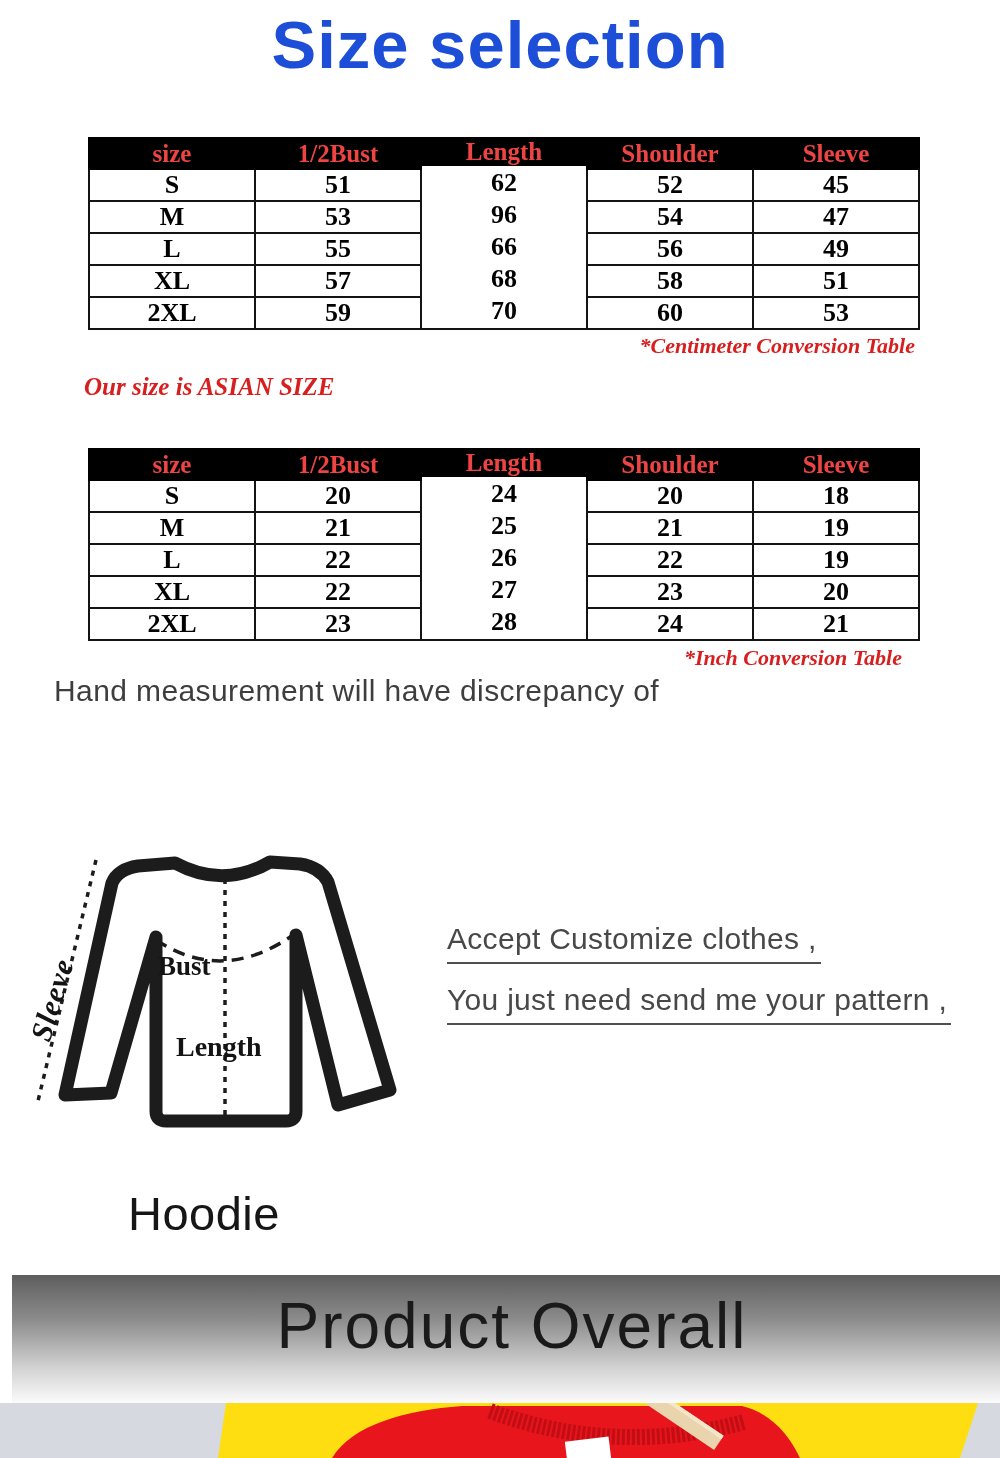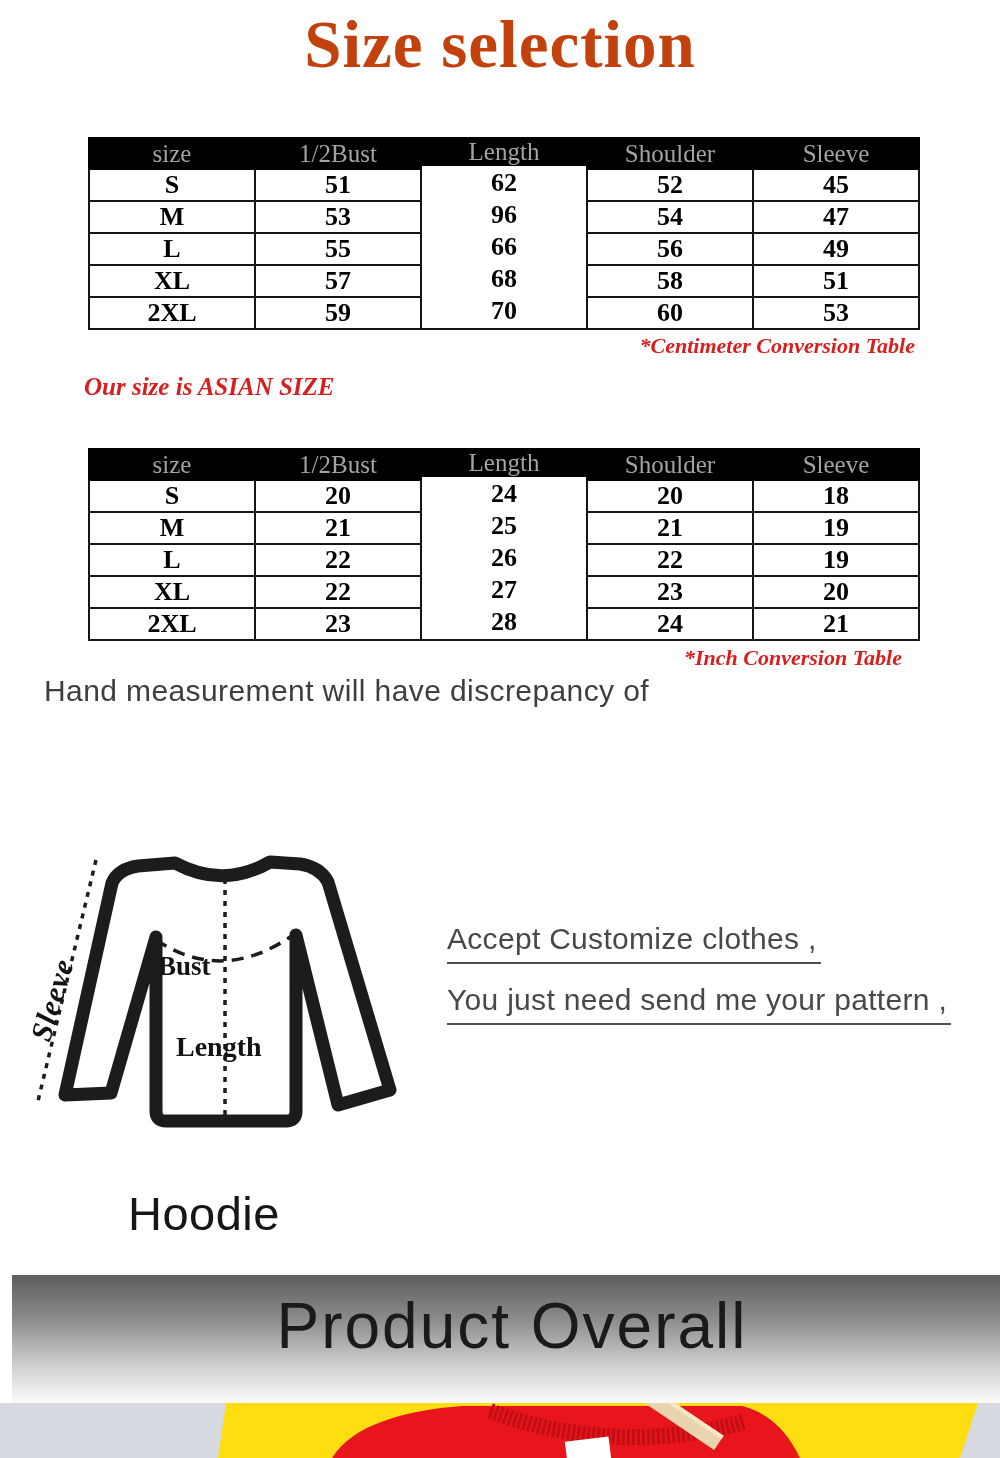--- a/index.html
+++ b/index.html
@@ -5,40 +5,40 @@
   :root{
     --note_red:#d81f1f; --text_gray:#3e3e3e; --underline_gray:#4f4f4f;
     --band_top:#5e5e5e; --photo_bg:#d6d9e0; --photo_yellow:#fede10;
     --garment_red:#e8151c; --collar_red:#c10e14; --hanger_wood:#e9d4ad;
   }
   *{margin:0;padding:0;box-sizing:border-box;}
   body{background:#888;font-family:"Liberation Sans",sans-serif;}
   .page{position:relative;width:1000px;height:1458px;margin:0 auto;background:#fff;overflow:hidden;}
 
   .page-title{position:absolute;top:6px;left:0;width:100%;text-align:center;
-    font-family:Liberation Serif, serif;font-weight:700;font-size:67px;color:#c2410c;letter-spacing:1px;}
+    font-family:Liberation Sans, sans-serif;font-weight:700;font-size:67px;color:#1d4ed8;letter-spacing:1px;}
 
   table.size-table{position:absolute;left:88px;width:832px;border-collapse:collapse;table-layout:fixed;
     font-family:"Liberation Serif",serif;}
-  table.size-table th{background:#000;color:#a3a3a3;border:2px solid #000;
-    font-size:25px;font-weight:400;height:31px;text-align:center;}
+  table.size-table th{background:#000;color:#ef4444;border:2px solid #000;
+    font-size:25px;font-weight:700;height:31px;text-align:center;}
   table.size-table td{border:2px solid #141414;background:#fff;color:#000;
     font-size:26px;font-weight:700;height:29px;text-align:center;}
   table.size-table td:nth-child(3),table.size-table th:nth-child(3){transform:translateY(-2px);}
   #cm-table{top:137px;}
   #inch-table{top:448px;}
 
   .red-note{position:absolute;color:var(--note_red);font-family:"Liberation Serif",serif;
     font-style:italic;font-weight:700;font-size:22px;text-align:center;}
   .note-cm{top:333px;right:85px;}
   .note-inch{top:645px;right:98px;}
   .asian-note{position:absolute;top:373px;left:84px;color:var(--note_red);
     font-family:"Liberation Serif",serif;font-style:italic;font-weight:700;font-size:25px;}
 
-  .meas-line1{position:absolute;top:674px;left:44px;color:var(--text_gray);font-size:30px;letter-spacing:.4px;}
+  .meas-line1{position:absolute;top:674px;left:54px;color:var(--text_gray);font-size:30px;letter-spacing:.4px;}
   .meas-line2{position:absolute;top:729px;left:136px;color:var(--text_gray);font-size:30px;letter-spacing:.4px;}
   .meas-line2 .red-part{color:var(--note_red);}
 
   .diagram{position:absolute;left:10px;top:845px;width:420px;height:295px;}
   .diagram svg{position:absolute;inset:0;}
   .dlabel{position:absolute;font-family:"Liberation Serif",serif;font-weight:700;color:#141414;}
   .dlabel.sleeve{left:30px;top:178px;font-size:30px;font-style:italic;
     transform:rotate(-73deg);transform-origin:0 50%;letter-spacing:1px;}
   .dlabel.bust{left:148px;top:106px;font-size:27px;}
   .dlabel.length{left:166px;top:186px;font-size:28px;}

